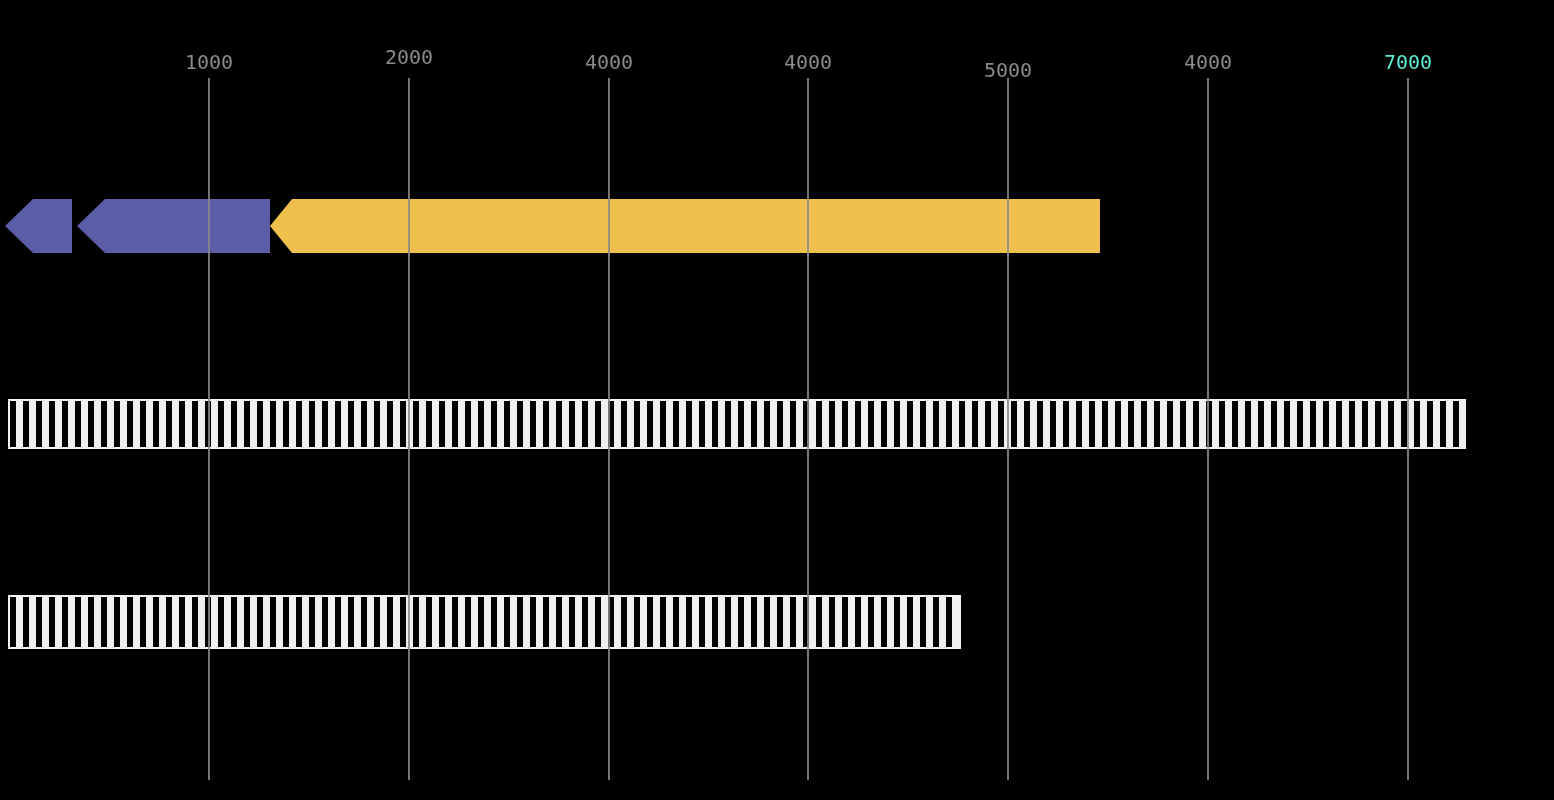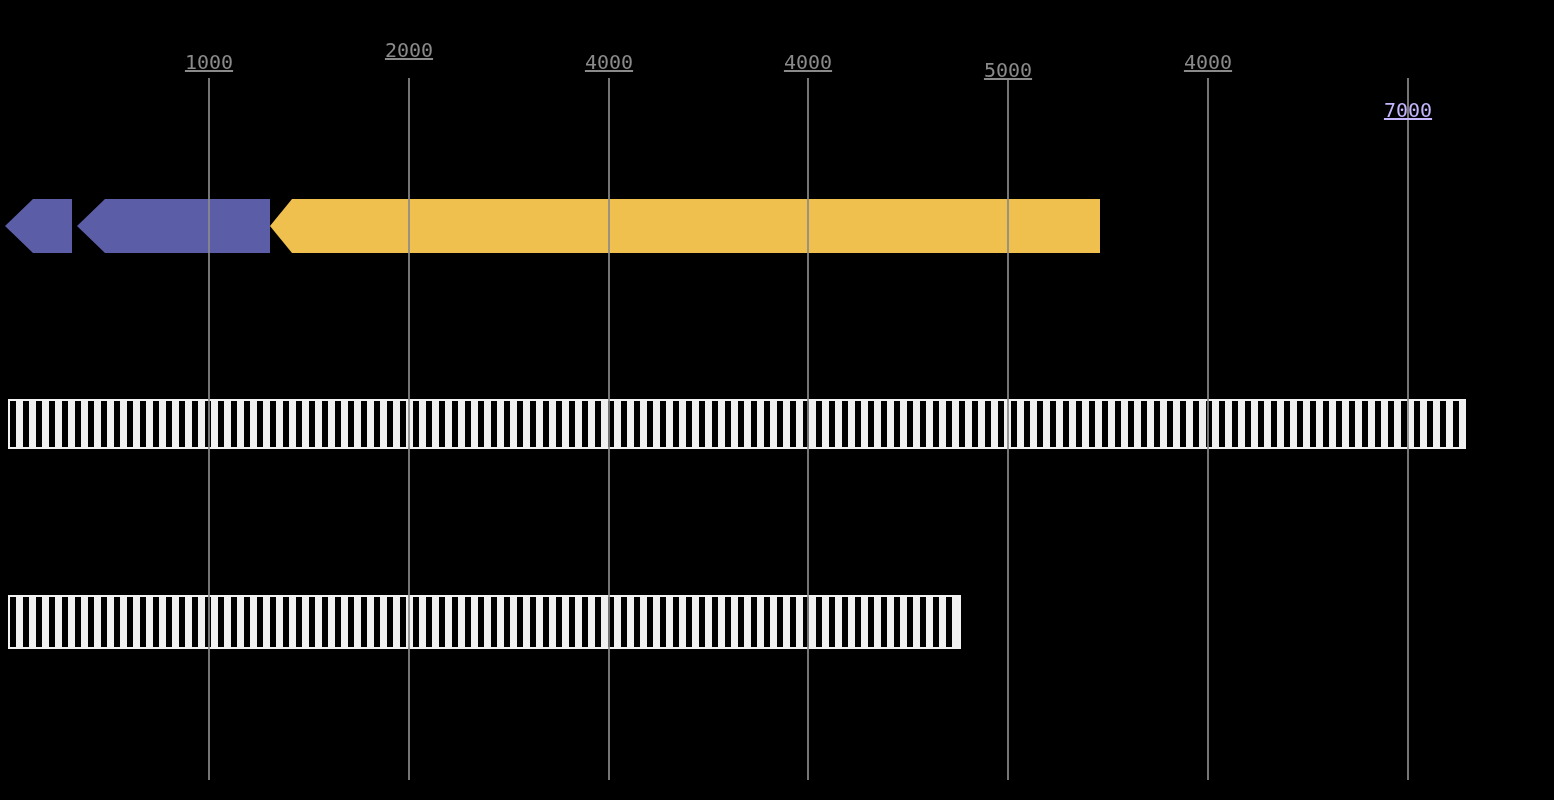--- a/index.html
+++ b/index.html
@@ -21,21 +21,20 @@
 
   
   .tick-label {
     position: absolute;
     transform: translateX(-50%);
     color: #8a8a8a;
     font-size: 20px;
     line-height: 20px;
     white-space: nowrap;
     font-family: "DejaVu Sans Mono", "Liberation Mono", monospace;
-    text-decoration: underline;
   }
   .gridline {
     position: absolute;
     width: 2px;
     background: #8a8a8a;
     opacity: 0.85;
   }
 
   
   .track {
@@ -65,26 +64,26 @@
     );
   }
 </style>
 </head>
 <body>
 
 <div id="canvas">
 
   <div id="tick-labels" style="z-index: 6; position: absolute; left: 0px; top: 0px; width: 100%;">
       <div class="tick-label" style="left: 209px; top: 52px; color: rgb(138, 138, 138);">1000</div>
-      <div class="tick-label" style="left: 409px; top: 40px; color: rgb(138, 138, 138);">2000</div>
+      <div class="tick-label" style="left: 409px; top: 47px; color: rgb(138, 138, 138);">2000</div>
       <div class="tick-label" style="left: 609px; top: 52px; color: rgb(138, 138, 138);">4000</div>
       <div class="tick-label" style="left: 808px; top: 52px; color: rgb(138, 138, 138); text-align: right;">4000</div>
       <div class="tick-label" style="left: 1008px; top: 52px; color: rgb(138, 138, 138); margin-top: 8px;">5000</div>
       <div class="tick-label" style="left: 1208px; top: 52px; color: rgb(138, 138, 138);">4000</div>
-      <div class="tick-label" style="left: 1408px; top: 52px; color: #c4b5fd; margin-top: 48px;">7000</div>
+      <div class="tick-label" style="left: 1408px; top: 52px; color: #5eead4;">7000</div>
     </div>
 
   <div id="gridlines" style="position: absolute; left: 0px; top: 0px; width: 100%; height: 100%; z-index: 5; pointer-events: none;">
       <div class="gridline" style="left: 208px; top: 78px; height: 702px; background: rgb(138, 138, 138);"></div>
       <div class="gridline" style="left: 408px; top: 78px; height: 702px; background: rgb(138, 138, 138);"></div>
       <div class="gridline" style="left: 608px; top: 78px; height: 702px; background: rgb(138, 138, 138);"></div>
       <div class="gridline" style="left: 807px; top: 78px; height: 702px; background: rgb(138, 138, 138);"></div>
       <div class="gridline" style="left: 1007px; top: 78px; height: 702px; background: rgb(138, 138, 138);"></div>
       <div class="gridline" style="left: 1207px; top: 78px; height: 702px; background: rgb(138, 138, 138);"></div>
       <div class="gridline" style="left: 1407px; top: 78px; height: 702px; background: rgb(138, 138, 138);"></div>

